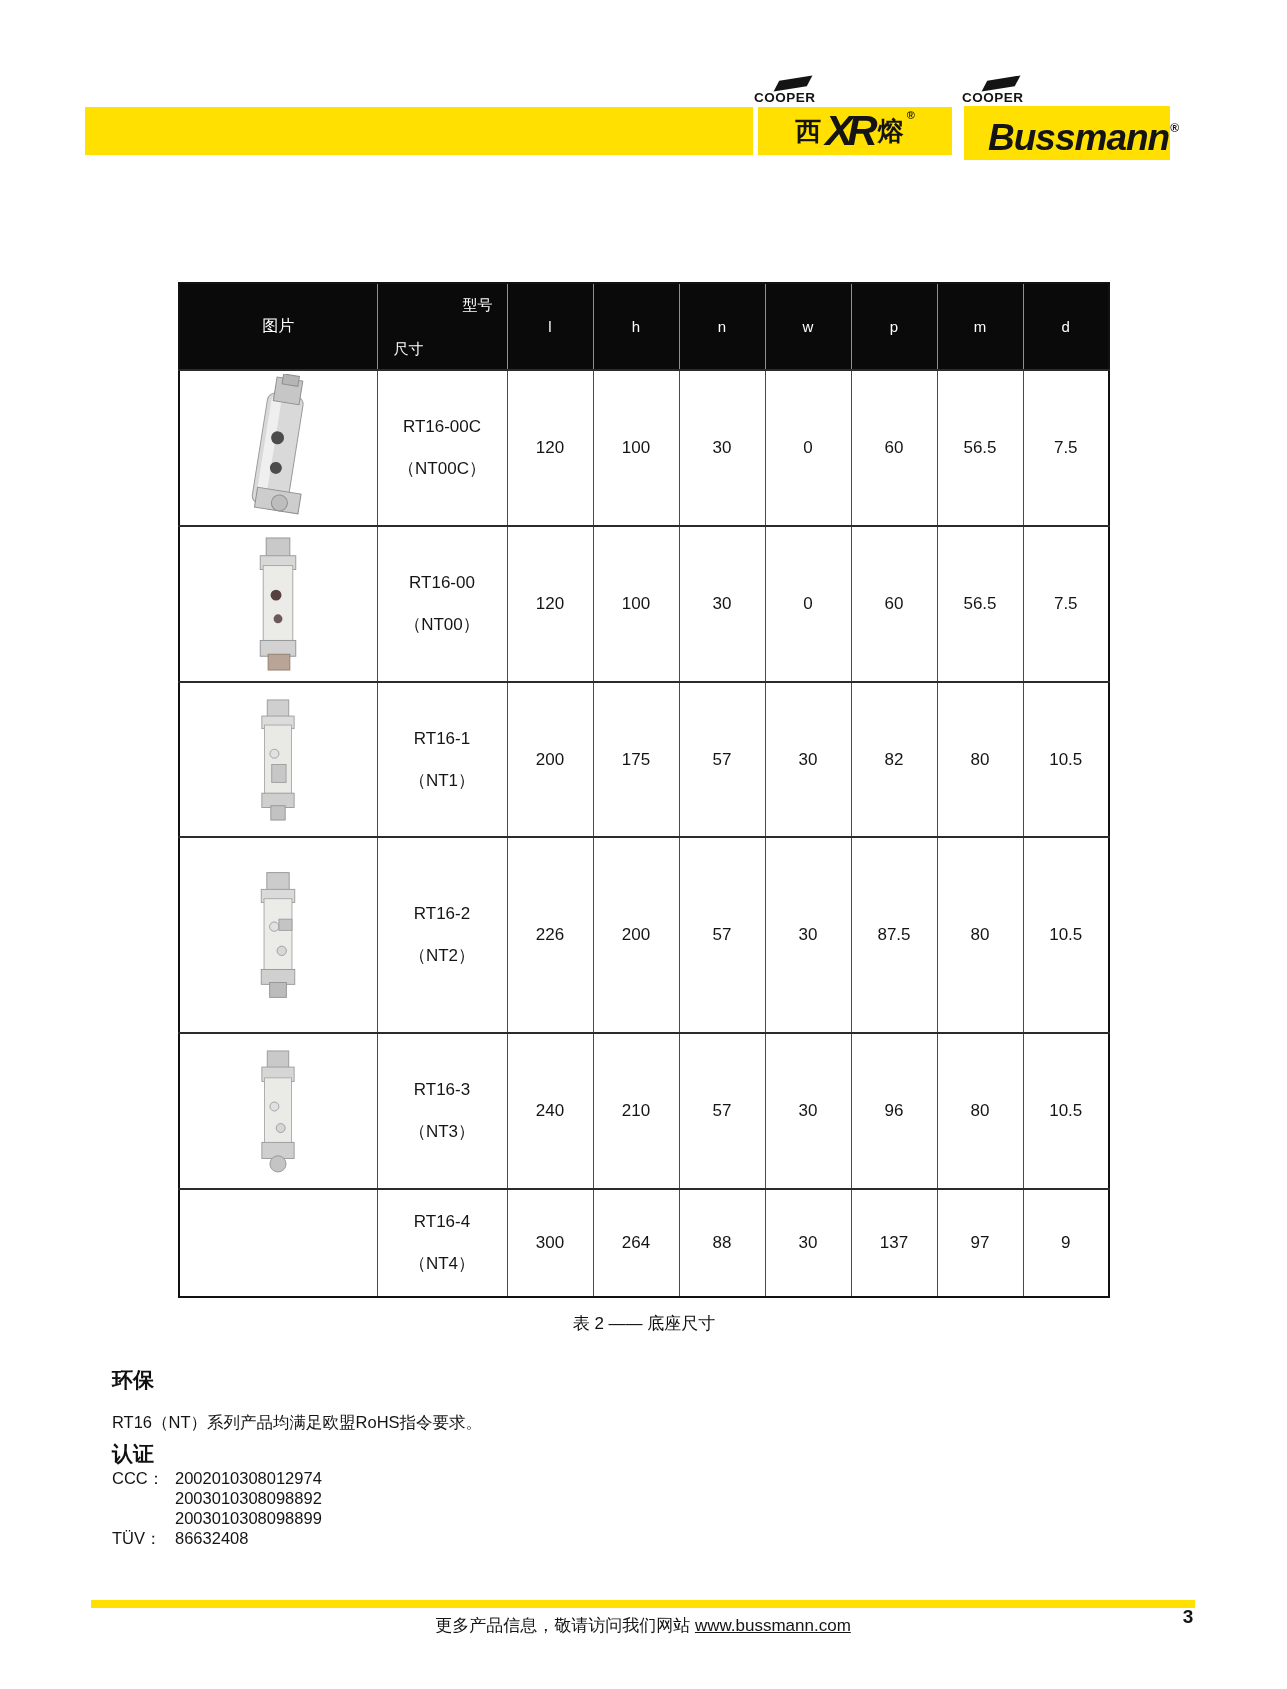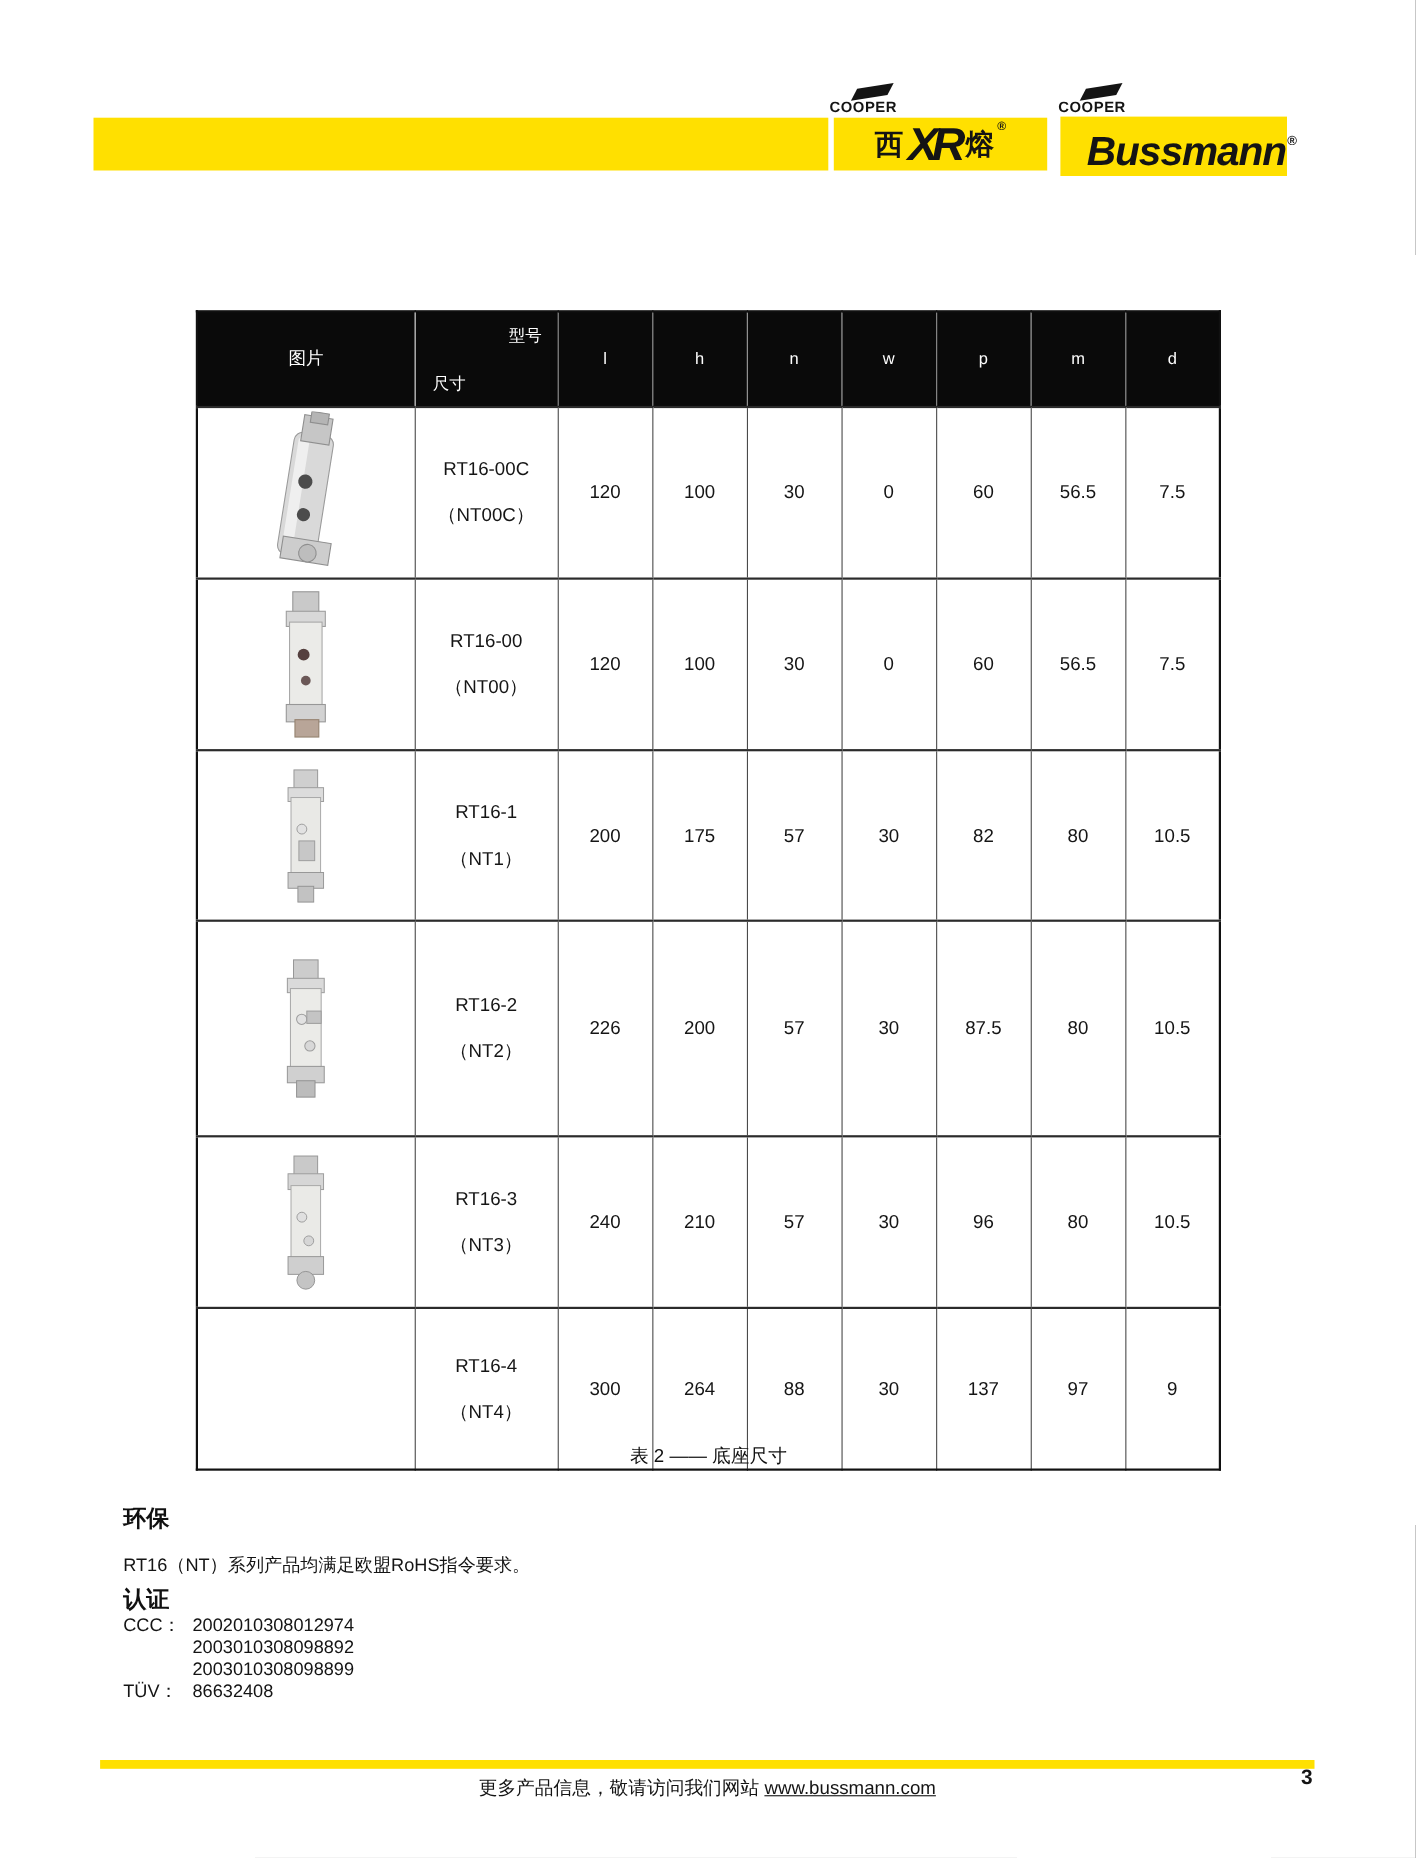--- a/index.html
+++ b/index.html
@@ -34,21 +34,21 @@
   th.valcol{font-size:15px;}
   th.corner{position:relative;padding:0;
     background-image:linear-gradient(to bottom right,rgba(0,0,0,0) calc(50% - 1.5px),#e8e8e8 calc(50% - .5px),#e8e8e8 calc(50% + .5px),rgba(0,0,0,0) calc(50% + 1.5px));text-align:right;}
   th.corner .tl{position:absolute;top:12px;right:14px;font-size:15px;}
   th.corner .bl{position:absolute;bottom:10px;left:16px;font-size:15px;margin-top:40px;}
   table.dim td{border-left:1px solid #4a4a4a;border-top:2px solid #2b2b2b;
                text-align:center;vertical-align:middle;font-size:17px;color:#151515;background:#fff;}
   table.dim td:first-child{border-left:none;}
   td.model{background:#FFD900;line-height:42px;font-size:17px;}
   tr.r-h{height:87px;} tr.r1{height:156px;} tr.r2{height:156px;} tr.r3{height:155px;}
-  tr.r4{height:196px;} tr.r5{height:156px;} tr.r6{height:147px;}
+  tr.r4{height:196px;} tr.r5{height:156px;} tr.r6{height:108px;}
   .photo{display:block;margin:0 auto;}
 
   
   .caption{position:absolute;left:178px;top:1312px;width:932px;text-align:center;font-size:17px;color:#101010;}
   .sec-title{position:absolute;left:112px;font-size:21px;font-weight:600;color:#101010;}
   .env-title{top:1366px;}
   .env-text{position:absolute;left:112px;top:1412px;font-size:16.5px;color:#141414;}
   .cert-title{top:1440px;}
   .cert-block{position:absolute;left:112px;top:1468px;font-size:16.5px;line-height:20px;color:#141414;}
   .cert-label{display:inline-block;width:63px;}

